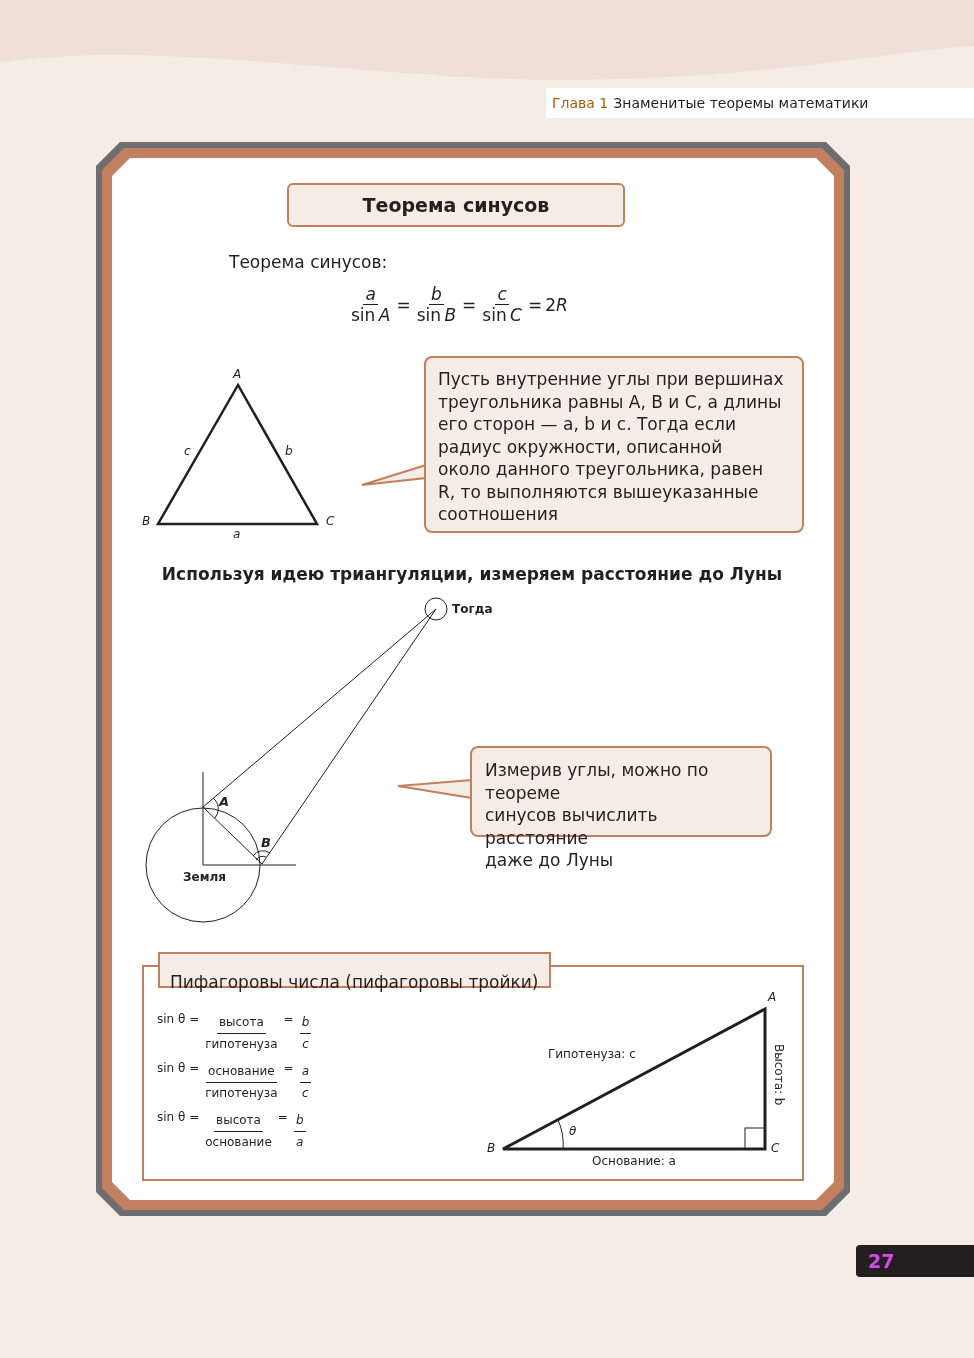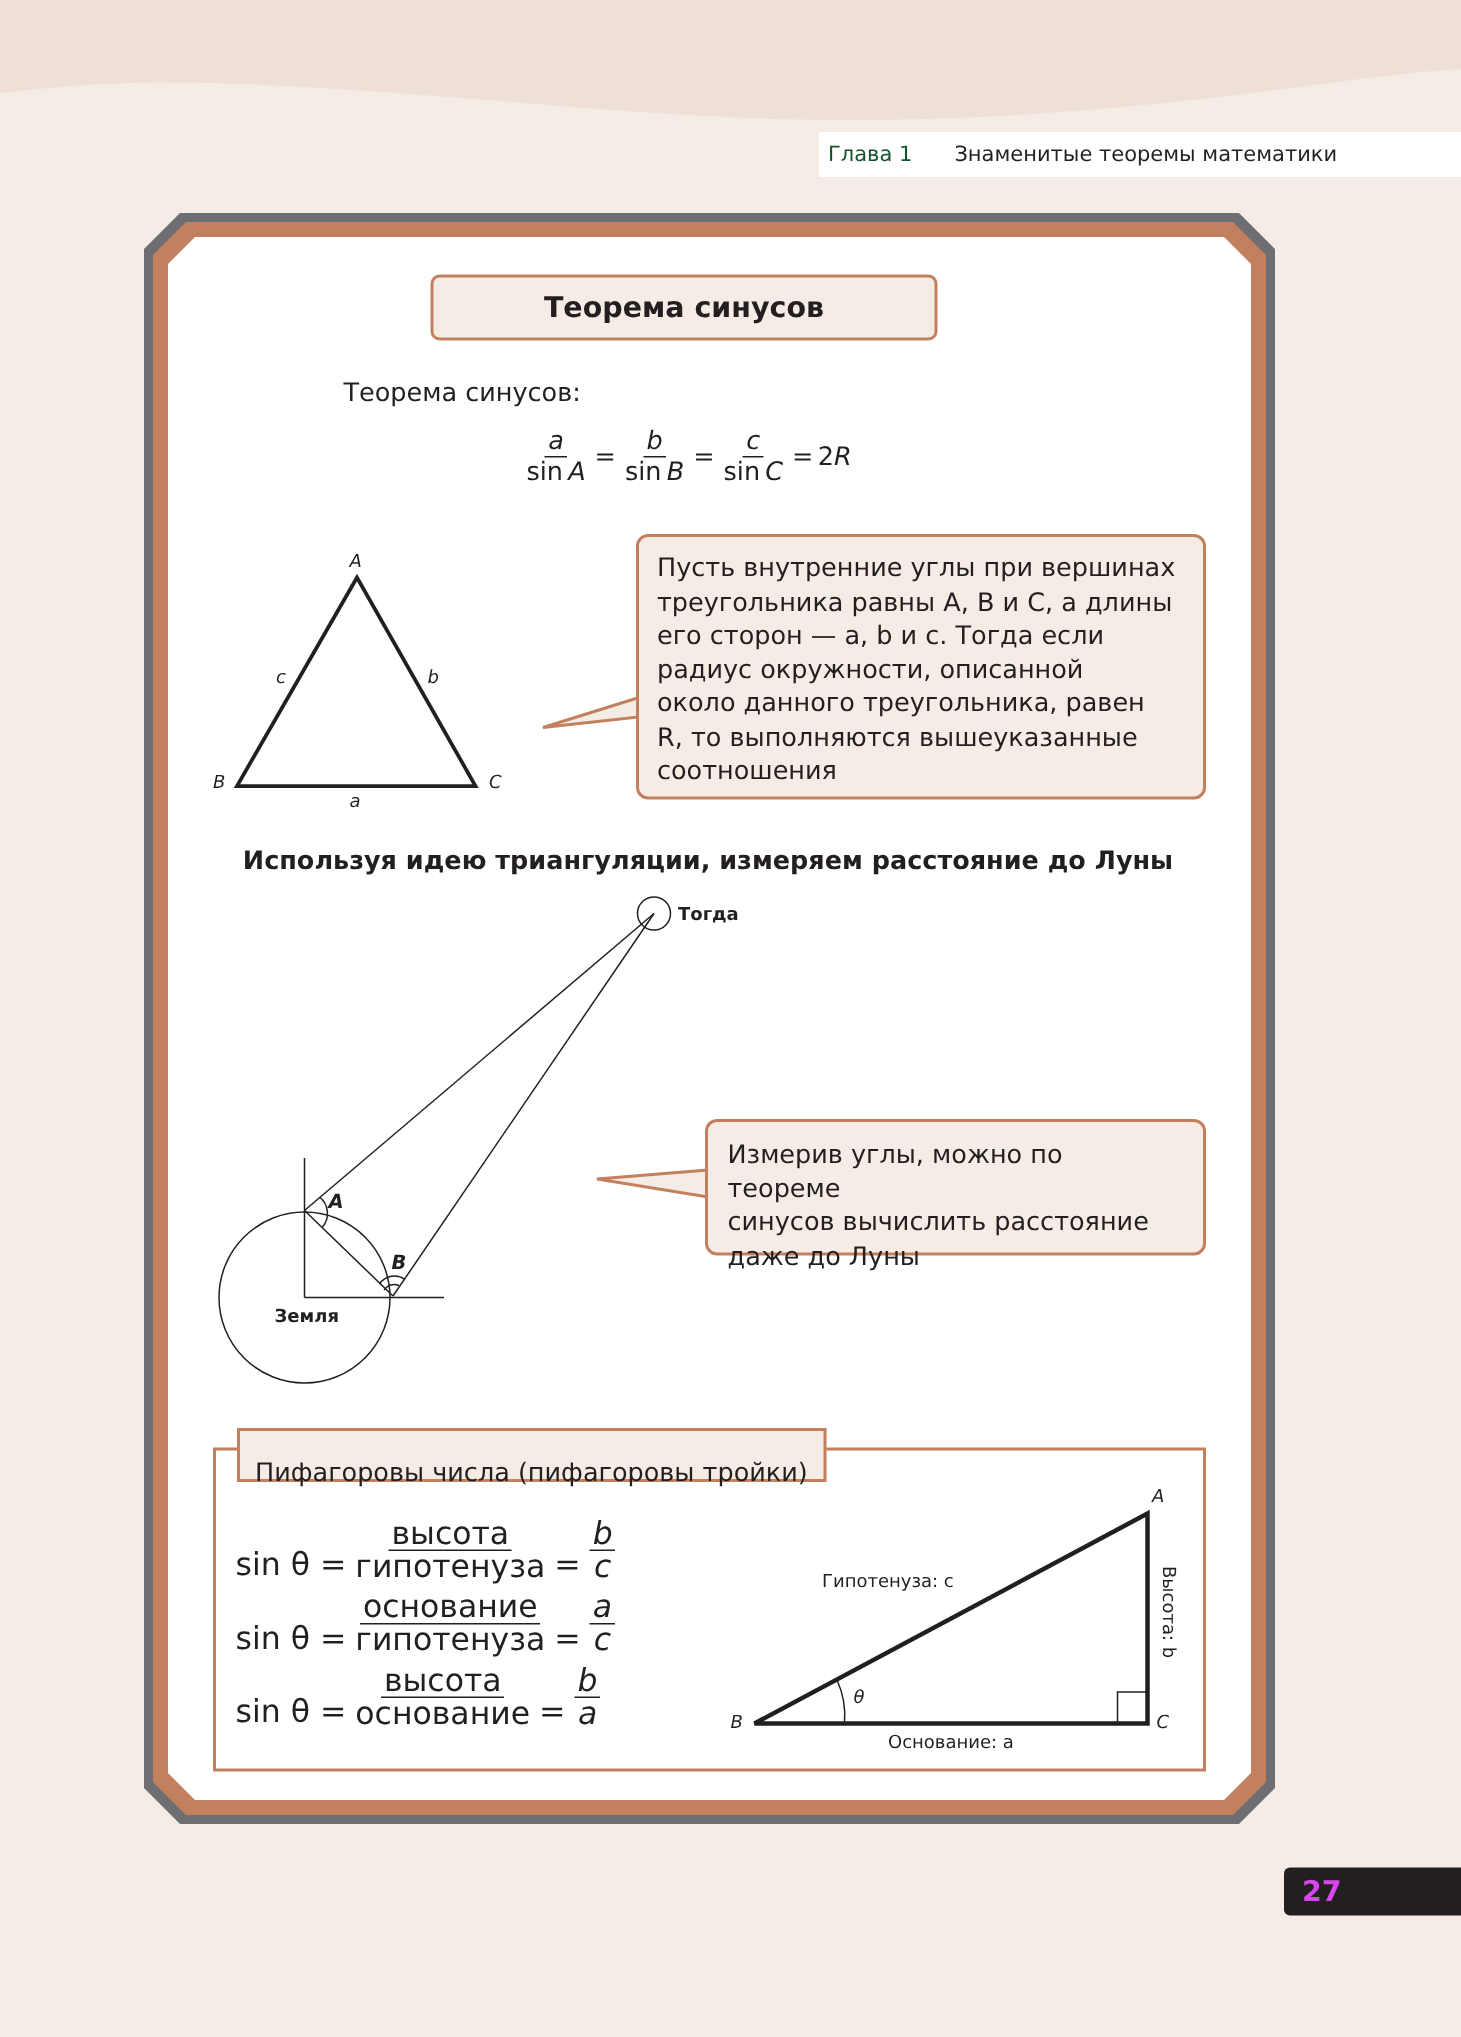--- a/index.html
+++ b/index.html
@@ -1,37 +1,37 @@
 <!DOCTYPE html>
 <html><head>
 <meta charset="utf-8">
 <style>
   html,body{margin:0;padding:0;}
   body{width:974px;height:1358px;position:relative;background:#f4ece5;font-family:"DejaVu Sans",sans-serif;color:#231f20;overflow:hidden;}
   .top-wave{position:absolute;left:0;top:0;width:974px;height:90px;}
   .header-bar{position:absolute;left:546px;top:88px;width:428px;height:30px;background:#ffffff;display:flex;align-items:center;font-size:14px;}
-  .chapter{color:#14532d;margin-left:6px;margin-right:28px;}
+  .chapter{color:#a16207;margin-left:6px;margin-right:5px;}
   .header-title{color:#231f20;}
   .frame{position:absolute;left:0;top:0;width:974px;height:1358px;pointer-events:none;}
   .page-num{position:absolute;left:856px;top:1245px;width:118px;height:32px;background:#231f20;border-radius:4px 0 0 4px;color:#d946ef;font-weight:bold;font-size:19px;line-height:32px;padding-left:12px;box-sizing:border-box;}
   .title-box{position:absolute;left:287px;top:183px;width:338px;height:44px;background:#f4ece5;border:2px solid #c3805e;border-radius:6px;box-sizing:border-box;display:flex;align-items:center;justify-content:center;font-weight:bold;font-size:19px;}
   .intro{position:absolute;left:229px;top:252px;font-size:17px;}
   .formula{position:absolute;left:348px;top:284px;display:flex;align-items:center;font-size:17px;}
   .frac{display:inline-flex;flex-direction:column;align-items:center;margin:0 3px;}
   .frac .num{border-bottom:1.5px solid #231f20;padding:0 2px;line-height:20px;}
   .frac .den{line-height:20px;}
   .it{font-style:italic;}
   .op{margin:0 3px;}
   .bubble{position:absolute;background:#f4ece5;border:2px solid #c3805e;border-radius:8px;box-sizing:border-box;font-size:17px;line-height:22.5px;}
   .b1{left:424px;top:356px;width:380px;height:177px;padding:10px 12px;}
-  .b2{left:470px;top:746px;width:334px;height:91px;padding:11px 13px;}
+  .b2{left:470px;top:746px;width:302px;height:91px;padding:11px 13px;}
   .subtitle{position:absolute;left:0;width:944px;top:564px;text-align:center;font-weight:bold;font-size:17px;}
   .svg-abs{position:absolute;left:0;top:0;}
   .pyth-label{position:absolute;left:158px;top:952px;height:28px;background:#f4ece5;border:2px solid #c3805e;box-sizing:border-box;font-size:17px;line-height:24px;padding:16px 10px;}
-  .eq-row{position:absolute;left:157px;display:flex;align-items:flex-end;font-size:21px;}
+  .eq-row{position:absolute;left:157px;display:flex;align-items:flex-start;font-size:12px;}
   .eq-row .frac .num,.eq-row .frac .den{line-height:21px;}
   .lbl{font-size:12px;}
 </style>
 </head>
 <body>
 
 <svg class="top-wave" width="974" height="90" viewBox="0 0 974 90">
   <path d="M0,0 H974 V46 C880,52 760,80 560,80 C420,80 250,55 110,55 C60,55 20,60 0,62 Z" fill="#efe0d7"></path>
 </svg>
 

